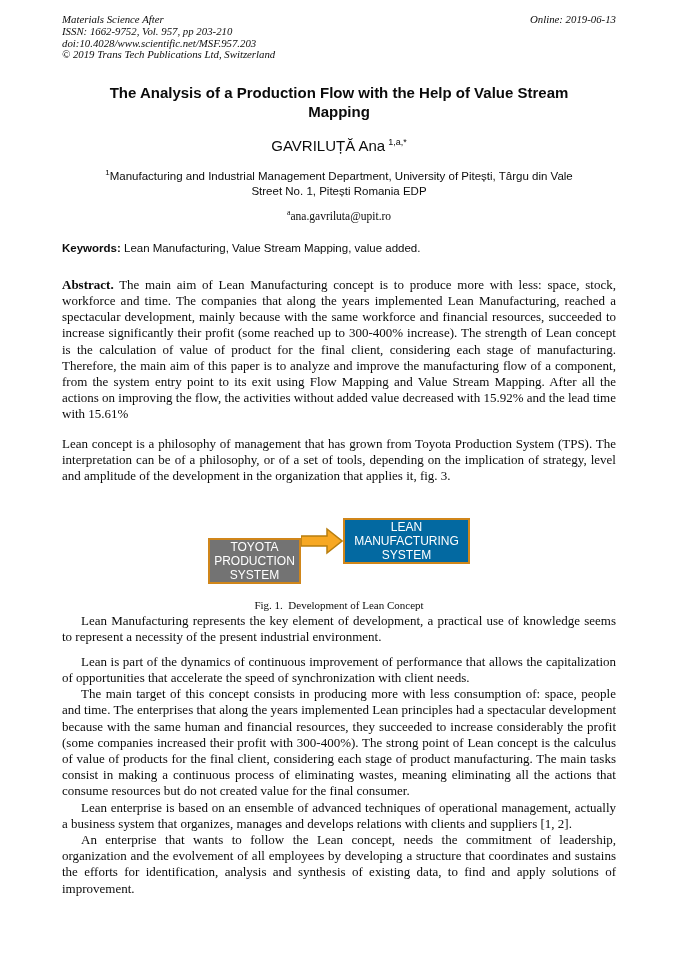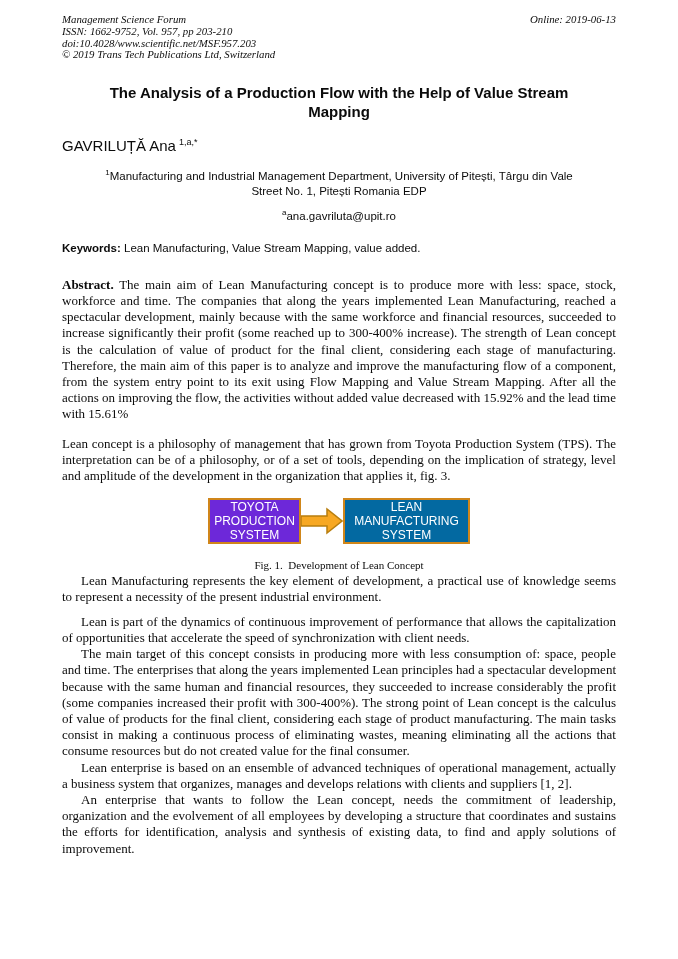--- a/index.html
+++ b/index.html
@@ -14,28 +14,28 @@
   
   .hdr { display: flex; justify-content: space-between; align-items: flex-start;
          font-style: italic; font-size: 10.8px; line-height: 11.8px;
          font-family: "Liberation Serif", serif; }
   .hdr .left div { white-space: nowrap; }
 
   
   .title { margin: 22px auto 12px; max-width: 520px; text-align: center;
            font-family: "Liberation Sans", sans-serif; font-weight: bold;
            font-size: 15px; line-height: 19px; }
-  .author { margin-top: 12px; text-align: left;
+  .author { margin-top: 12px; text-align: center;
             font-family: "Liberation Sans", sans-serif; font-size: 15px; line-height: 18px; }
   .author sup { font-size: 9px; margin-left: 3px; }
   .affil { margin-top: 11px; text-align: center;
            font-family: "Liberation Sans", sans-serif; font-size: 11.5px; line-height: 14.5px; }
   .affil sup, .email sup { font-size: 8px; }
   .email { margin-top: 8px; text-align: center;
-           font-family: Liberation Sans, sans-serif; font-size: 11.5px; line-height: 14px; }
+           font-family: Liberation Serif, serif; font-size: 11.5px; line-height: 14px; }
 
   .keywords { margin-top: 18px; font-family: "Liberation Sans", sans-serif;
               font-size: 11.5px; line-height: 14px; }
   .keywords .lbl { font-weight: bold; }
 
   .abstract { margin-top: 22px; font-size: 13px; line-height: 16.2px;
               text-align: justify; }
   .abstract .lbl { font-weight: bold; }
 
   .sec-heading { margin-top: 24px; font-weight: bold; font-size: 13px; line-height: 16px; }
@@ -56,21 +56,21 @@
                  line-height: 15px; white-space: pre-wrap; }
   .body-first { margin-top: 8px; }
 </style>
 </head>
 <body>
 
 <div class="page">
 
   <div class="hdr">
     <div class="left">
-      <div>Management Science Forum</div>
+      <div>Materials Science After</div>
       <div>ISSN: 1662-9752, Vol. 957, pp 203-210</div>
       <div>doi:10.4028/www.scientific.net/MSF.957.203</div>
       <div>© 2019 Trans Tech Publications Ltd, Switzerland</div>
     </div>
     <div class="right">Online: 2019-06-13</div>
   </div>
 
   <div class="title">The Analysis of a Production Flow with the Help of Value Stream Mapping</div>
 
   <div class="author"><span>GAVRILUȚĂ Ana</span><sup>1,a,*</sup></div>
@@ -83,21 +83,21 @@
   <div class="email"><sup>a</sup><span>ana.gavriluta@upit.ro</span></div>
 
   <div class="keywords"><span class="lbl">Keywords:</span><span> Lean Manufacturing, Value Stream Mapping, value added.</span></div>
 
   <p class="abstract"><span class="lbl">Abstract.</span><span> The main aim of Lean Manufacturing concept is to produce more with less: space, stock, workforce and time. The companies that along the years implemented Lean Manufacturing, reached a spectacular development, mainly because with the same workforce and financial resources, succeeded to increase significantly their profit (some reached up to 300-400% increase). The strength of Lean concept is the calculation of value of product for the final client, considering each stage of manufacturing. Therefore, the main aim of this paper is to analyze and improve the manufacturing flow of a component, from the system entry point to its exit using Flow Mapping and Value Stream Mapping. After all the actions on improving the flow, the activities without added value decreased with 15.92% and the lead time with 15.61%</span></p>
 
 
   <p class="para first">Lean concept is a philosophy of management that has grown from Toyota Production System (TPS). The interpretation can be of a philosophy, or of a set of tools, depending on the implication of strategy, level and amplitude of the development in the organization that applies it, fig. 3.</p>
 
   <div class="figure">
-    <div class="vsm-box left" style="background: #6d28d9; border-color: rgb(208, 134, 26);">TOYOTA
+    <div class="vsm-box left" style="background: #737373; border-color: rgb(208, 134, 26); margin-top: 40px;">TOYOTA
 PRODUCTION
 SYSTEM</div>
     <div class="arrow-wrap">
       <svg width="42" height="30" viewBox="0 0 42 30" xmlns="http://www.w3.org/2000/svg">
         <polygon points="0,10 26,10 26,3 41,15 26,27 26,20 0,20" fill="#F7A823" stroke="#B87E0E" stroke-width="1.5"></polygon>
       </svg>
     </div>
     <div class="vsm-box right" style="background: #0369a1; border-color: rgb(208, 134, 26);">LEAN
 MANUFACTURING
 SYSTEM</div>

